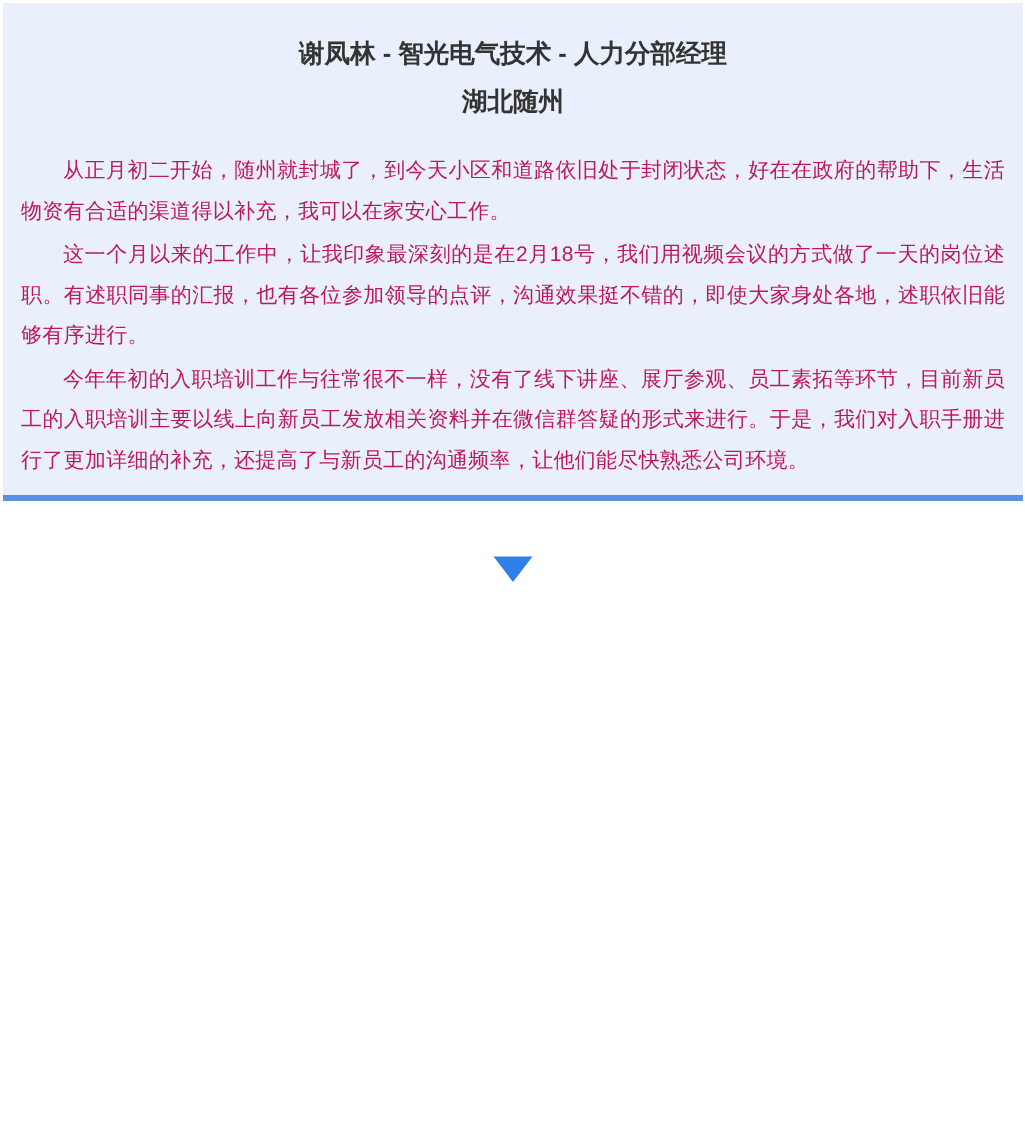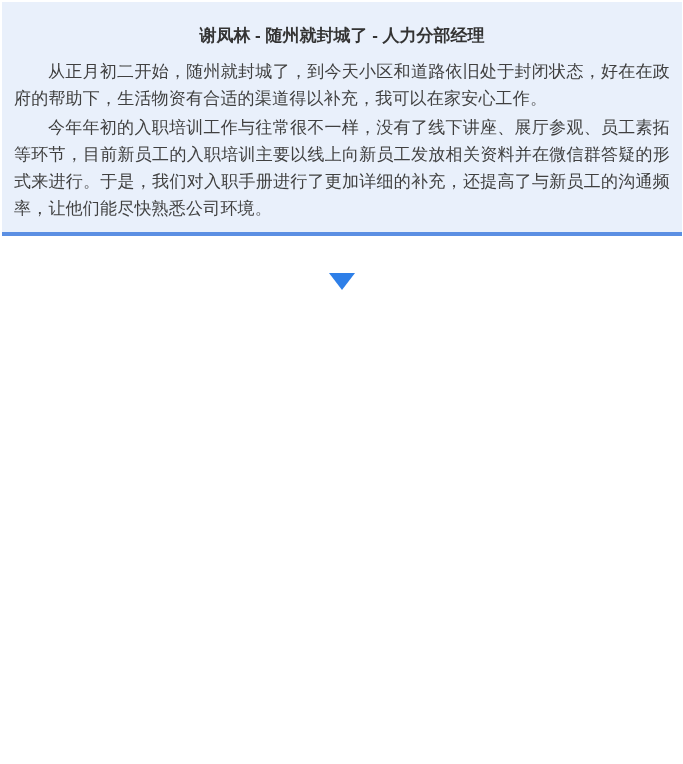--- a/index.html
+++ b/index.html
@@ -33,23 +33,23 @@
   .article-subtitle {
     margin: 0 0 23px 0;
     font-size: 17px;
     font-weight: bold;
     color: #333333;
     text-align: center;
     line-height: 19px;
   }
   .article-body p {
     margin: 2px 0;
-    font-size: 17px;
+    font-size: 14px;
     line-height: 27px;
-    color: #404040;
+    color: #be185d;
     text-indent: 2em;
     text-align: justify;
     letter-spacing: 0.2px;
   }
   .footer-area {
     text-align: center;
   }
   .down-triangle {
     width: 0;
     height: 0;
@@ -59,25 +59,27 @@
     border-top: 17px solid #2e7fe8;
   }
 </style>
 </head>
 <body>
 
 <div class="page">
 
   <div class="article-card">
 
-    <h1 class="article-title">谢凤林 - 随州就封城了 - 人力分部经理</h1>
+    <h1 class="article-title">谢凤林 - 智光电气技术 - 人力分部经理</h1>
 
+    <h2 class="article-subtitle">湖北随州</h2>
 
     <div class="article-body">
       <p>从正月初二开始，随州就封城了，到今天小区和道路依旧处于封闭状态，好在在政府的帮助下，生活物资有合适的渠道得以补充，我可以在家安心工作。</p>
+      <p>这一个月以来的工作中，让我印象最深刻的是在2月18号，我们用视频会议的方式做了一天的岗位述职。有述职同事的汇报，也有各位参加领导的点评，沟通效果挺不错的，即使大家身处各地，述职依旧能够有序进行。</p>
       <p>今年年初的入职培训工作与往常很不一样，没有了线下讲座、展厅参观、员工素拓等环节，目前新员工的入职培训主要以线上向新员工发放相关资料并在微信群答疑的形式来进行。于是，我们对入职手册进行了更加详细的补充，还提高了与新员工的沟通频率，让他们能尽快熟悉公司环境。</p>
     </div>
 
   </div>
 
   <div class="footer-area">
     <div class="down-triangle"></div>
   </div>
 
 </div>

